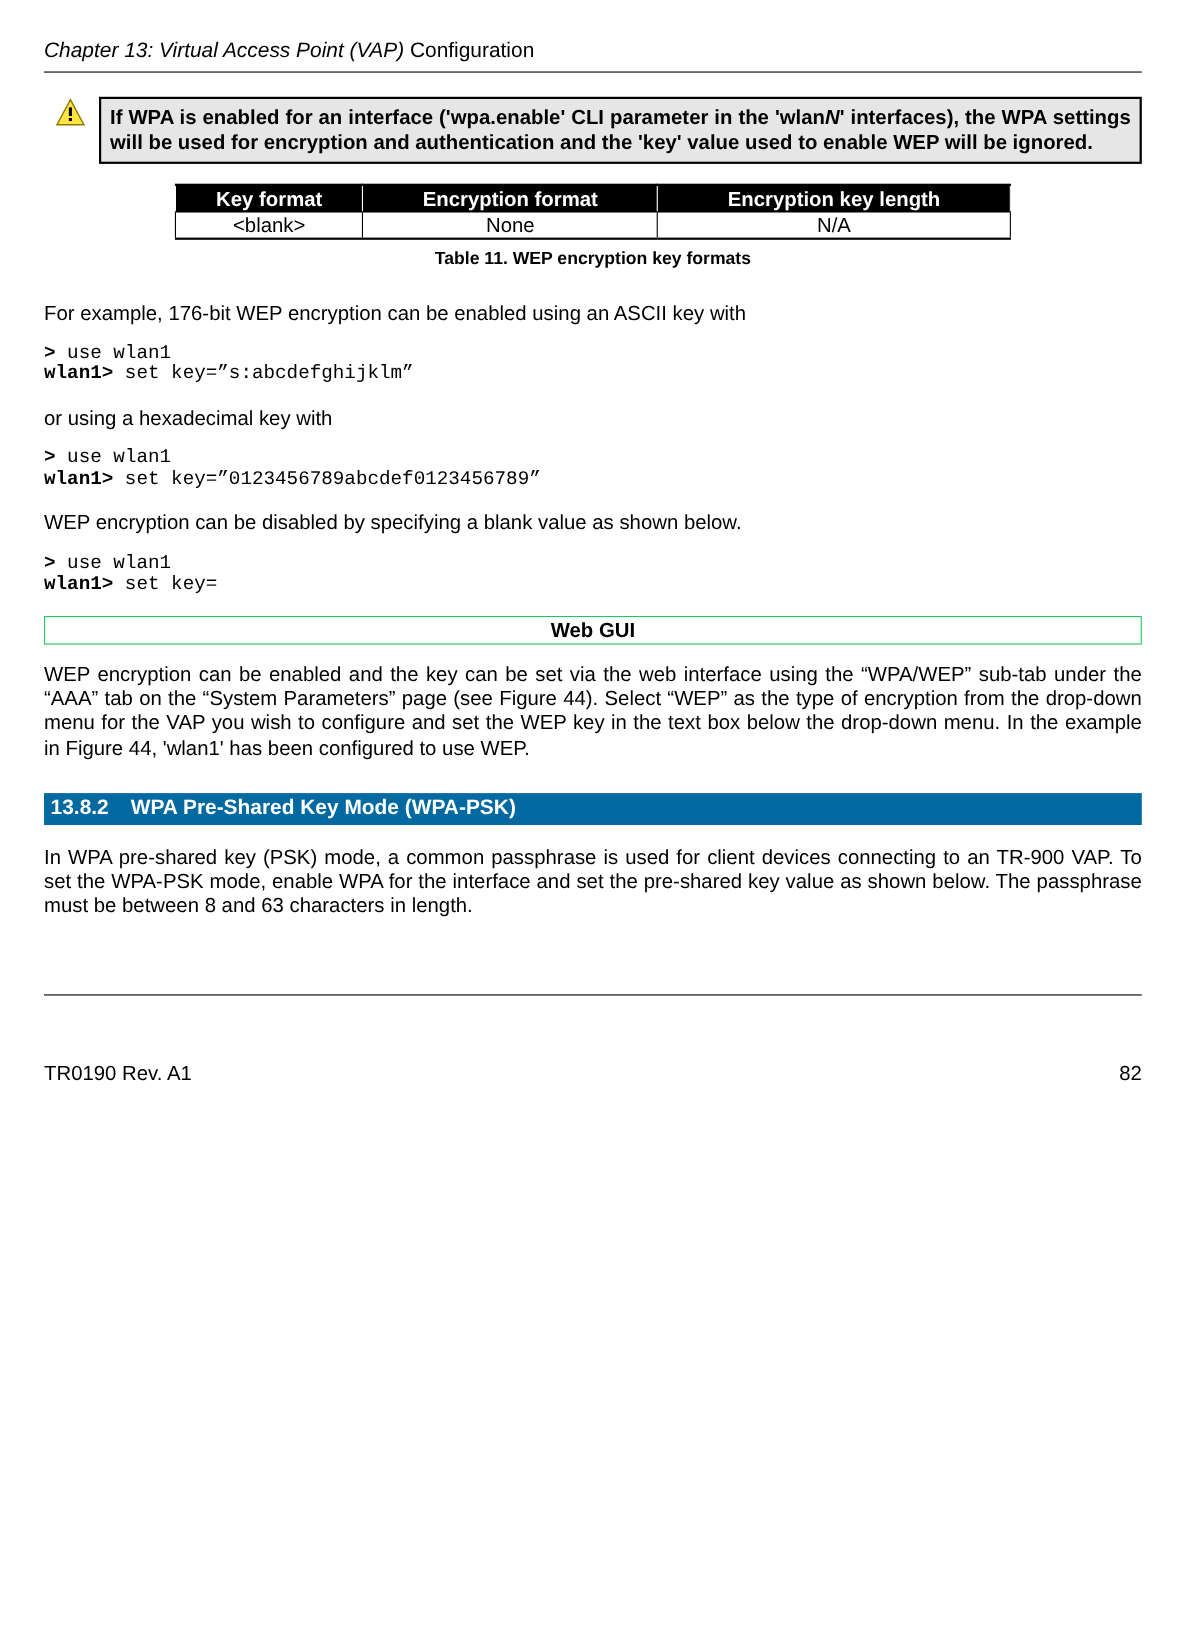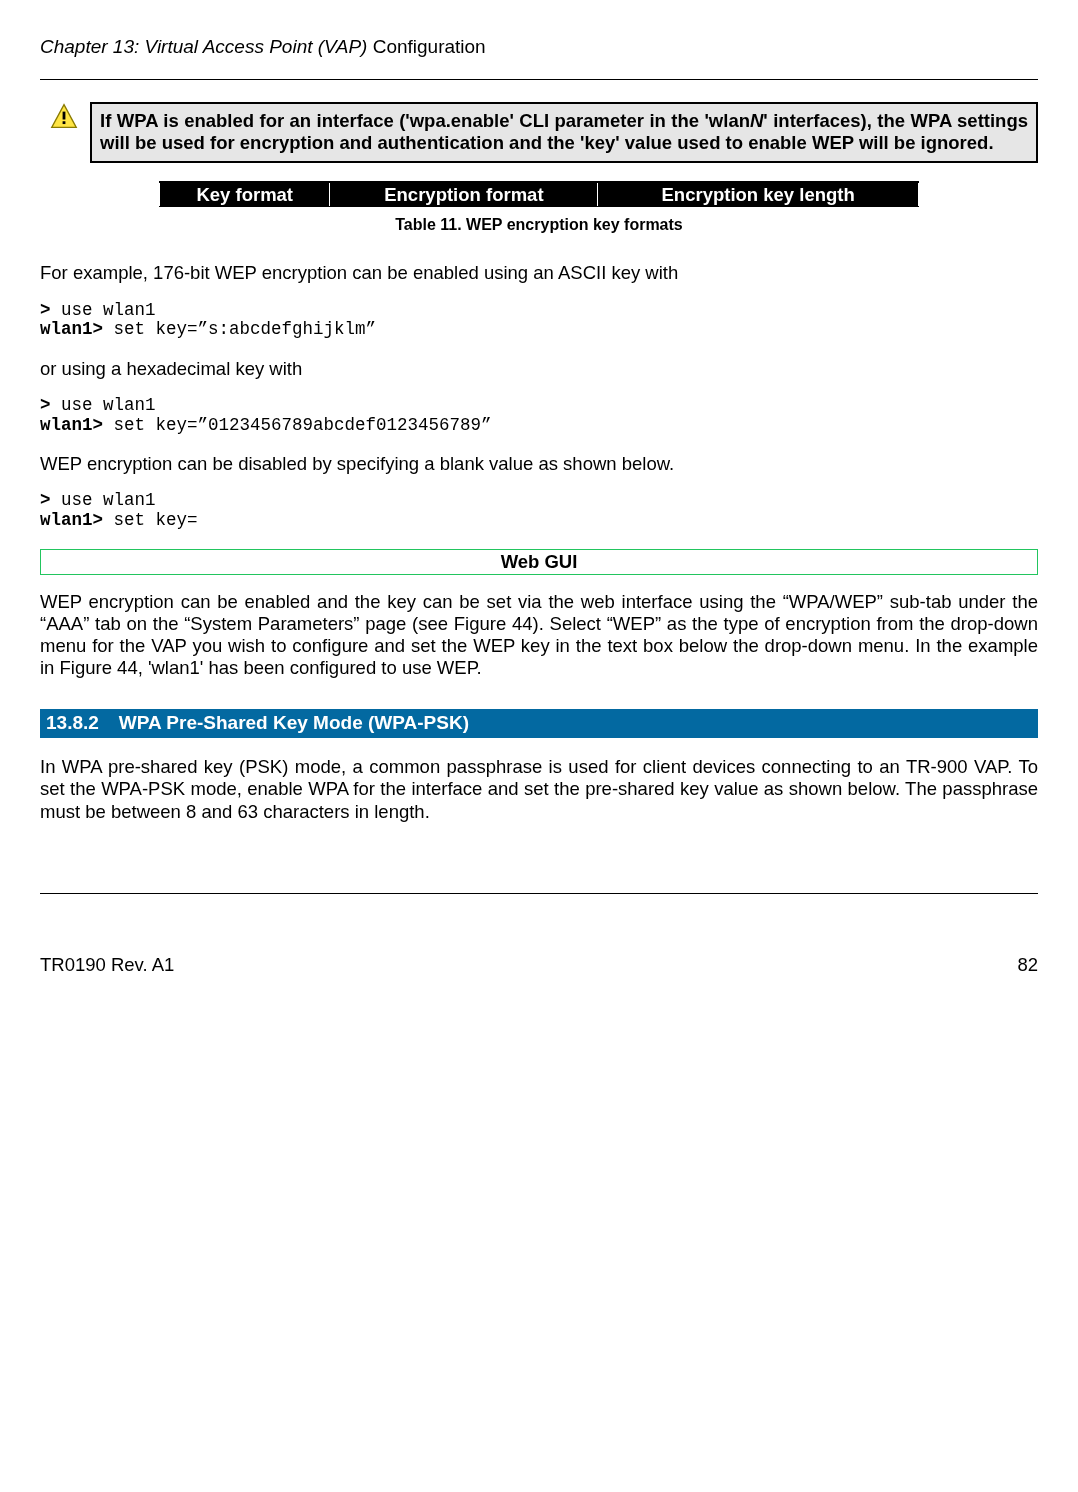--- a/index.html
+++ b/index.html
@@ -8,21 +8,21 @@
     color: #000;
     margin: 0;
     padding: 36px 40px 20px 40px;
     width: 1078px;
     box-sizing: border-box;
     line-height: 1.2;
   }
   .chapter-header {
     font-style: italic;
     font-size: 19px;
-    margin-bottom: 20px;
+    margin-bottom: 6px;
   }
   .chapter-header .nonitalic { font-style: normal; }
   .hr {
     border-top: 1px solid #000;
     margin-bottom: 22px;
   }
   .callout-row {
     display: flex;
     align-items: flex-start;
     gap: 12px;
@@ -133,20 +133,25 @@
 
 <table class="wep">
   <thead>
     <tr>
       <th>Key format</th>
       <th>Encryption format</th>
       <th>Encryption key length</th>
     </tr>
   </thead>
   <tbody>
+    <tr class="bottom-border-heavy">
+      <td>&lt;blank&gt;</td>
+      <td>None</td>
+      <td>N/A</td>
+    </tr>
   </tbody>
 </table>
 <div class="table-caption">Table 11. WEP encryption key formats</div>
 
 <p class="body">For example, 176-bit WEP encryption can be enabled using an ASCII key with</p>
 
 <div class="cli"><span class="prompt">&gt;</span><span> use wlan1</span>
 <span class="prompt">wlan1&gt;</span><span> set key=”s:abcdefghijklm”</span></div>
 
 <p class="body">or using a hexadecimal key with</p>

